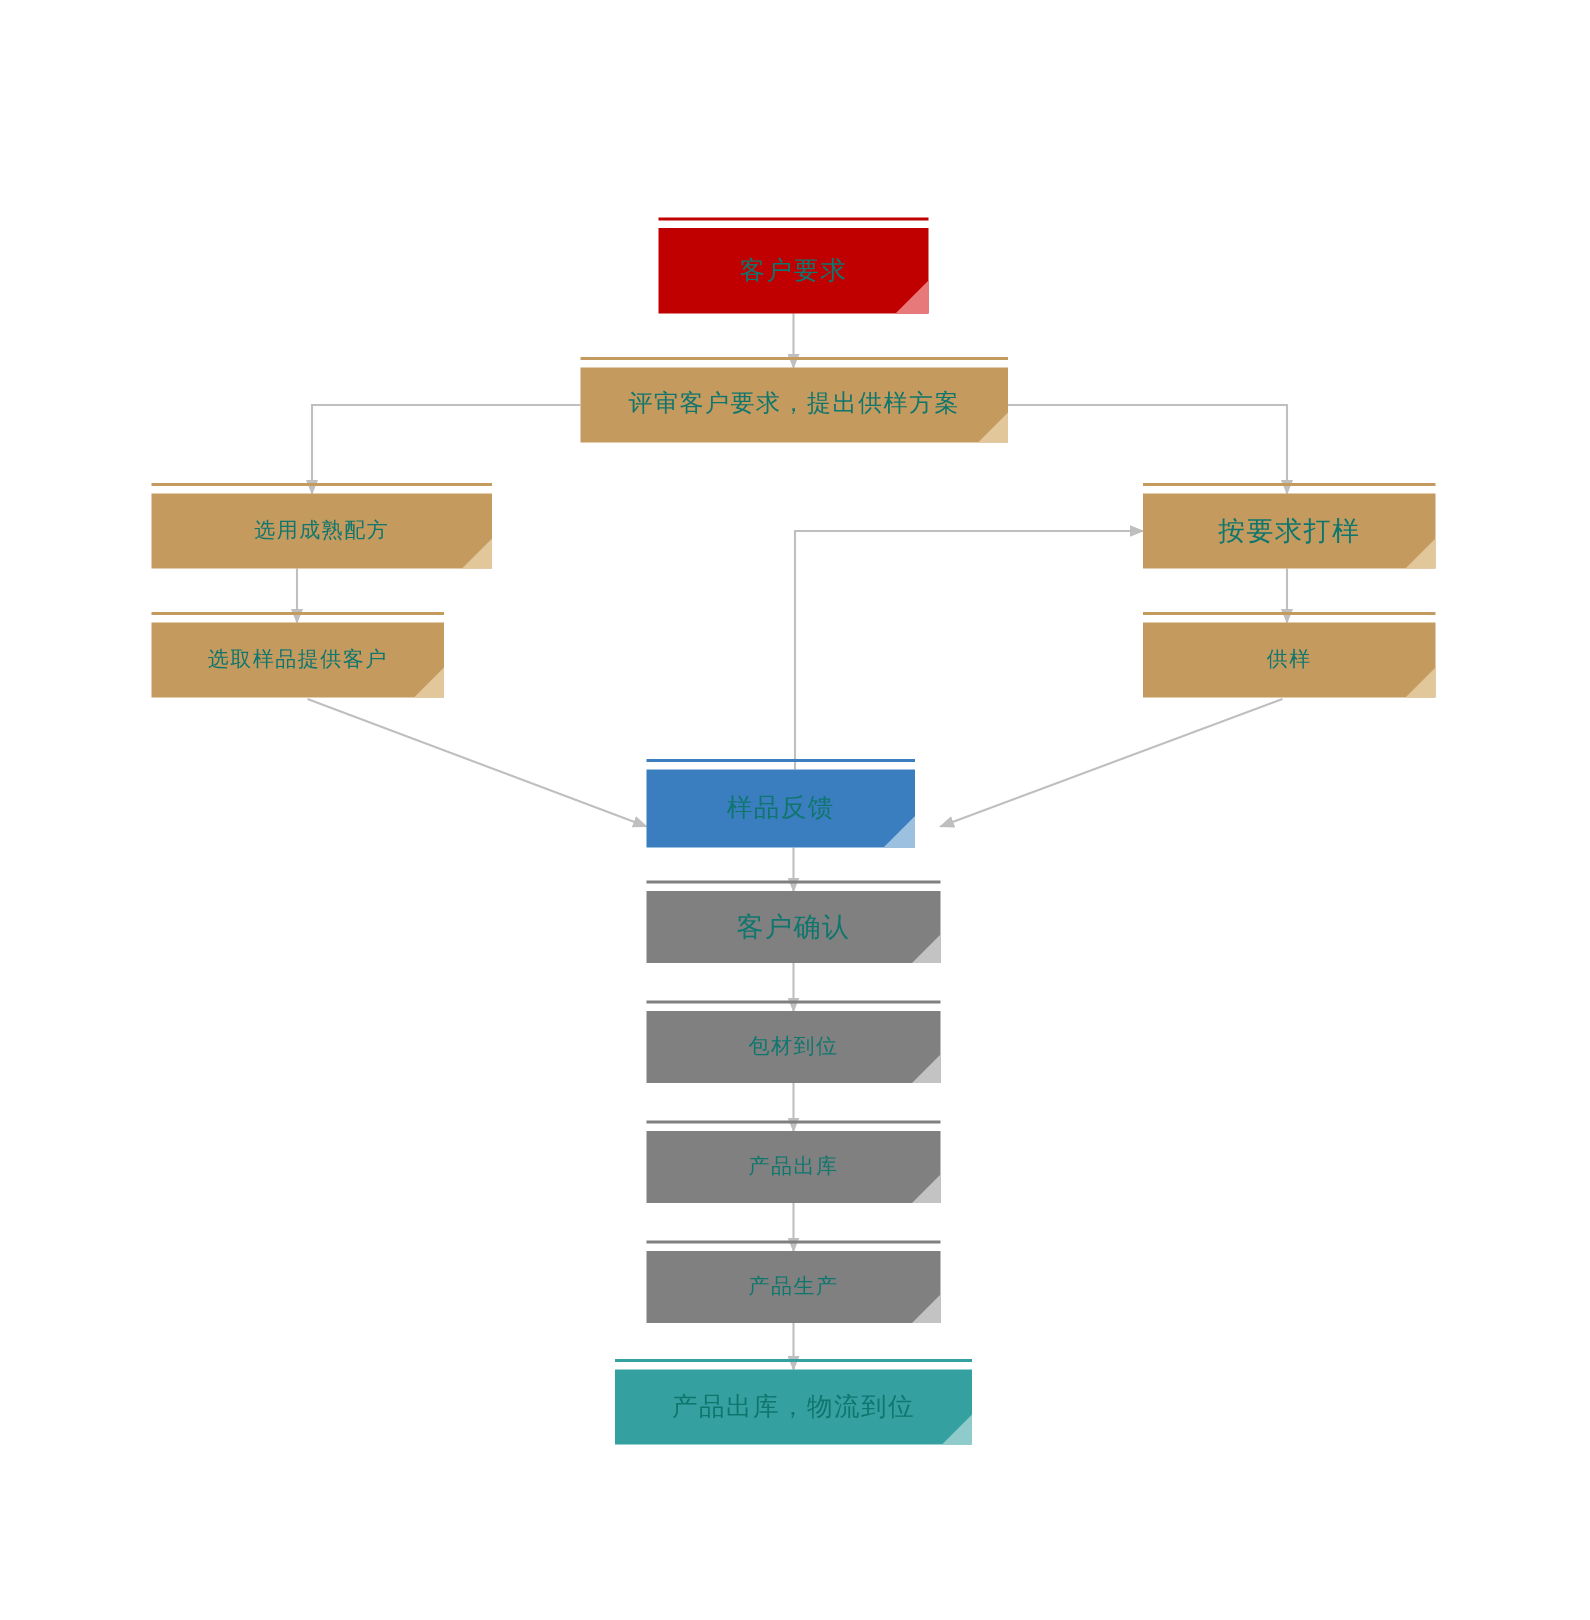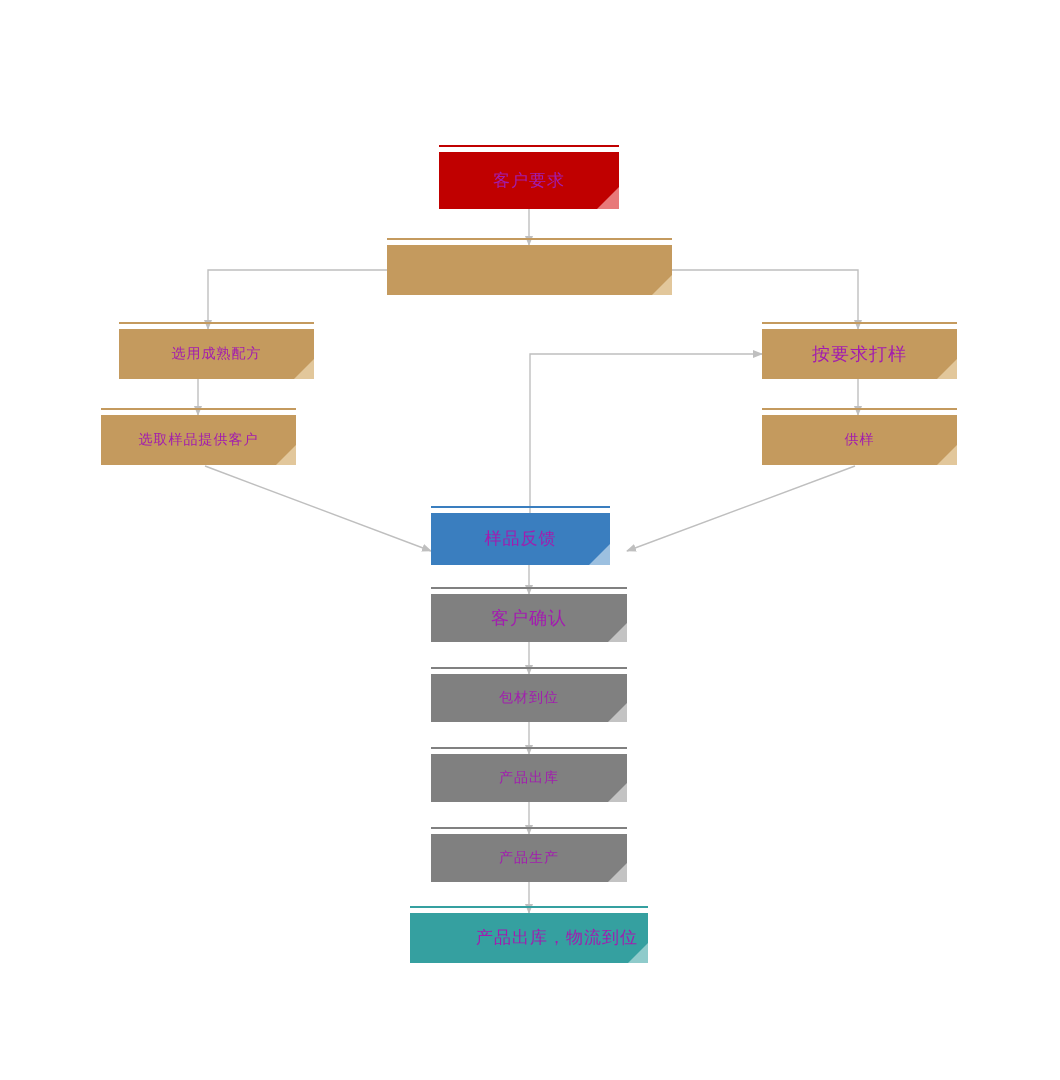--- a/index.html
+++ b/index.html
@@ -26,21 +26,21 @@
     width: 1060px;
     height: 1080px;
     pointer-events: none;
   }
   .node {
     position: absolute;
     box-sizing: border-box;
     display: flex;
     align-items: center;
     justify-content: center;
-    color: #a21caf;
+    color: #0f766e;
     text-align: center;
     letter-spacing: 1px;
     user-select: none;
   }
   
   .node .cap {
     position: absolute;
     left: 0;
     right: 0;
     top: -7px;
@@ -103,22 +103,23 @@
       <div class="node" style="left: 439px; top: 152px; width: 180px; height: 57px; font-size: 17px;">
         <div class="body" style="background: rgb(192, 0, 0);"></div>
         <div class="cap" style="color: rgb(192, 0, 0);"></div>
         <div class="fold" style="border-bottom: 22px solid rgb(232, 121, 122); border-left: 22px solid transparent;"></div>
         <span class="label">客户要求</span>
       </div>
       <div class="node" style="left: 387px; top: 245px; width: 285px; height: 50px; font-size: 16px;">
         <div class="body" style="background: rgb(196, 154, 94);"></div>
         <div class="cap" style="color: rgb(196, 154, 94);"></div>
         <div class="fold" style="border-bottom: 20px solid rgb(226, 199, 155); border-left: 20px solid transparent;"></div>
+        <span class="label">评审客户要求，提出供样方案</span>
       </div>
-      <div class="node" style="left: 119px; top: 329px; width: 195px; height: 50px; font-size: 14px;">
+      <div class="node" style="left: 101px; top: 329px; width: 227px; height: 50px; font-size: 14px;">
         <div class="body" style="background: rgb(196, 154, 94);"></div>
         <div class="cap" style="color: rgb(196, 154, 94);"></div>
         <div class="fold" style="border-bottom: 20px solid rgb(226, 199, 155); border-left: 20px solid transparent;"></div>
         <span class="label">选用成熟配方</span>
       </div>
       <div class="node" style="left: 762px; top: 329px; width: 195px; height: 50px; font-size: 18px;">
         <div class="body" style="background: rgb(196, 154, 94);"></div>
         <div class="cap" style="color: rgb(196, 154, 94);"></div>
         <div class="fold" style="border-bottom: 20px solid rgb(226, 199, 155); border-left: 20px solid transparent;"></div>
         <span class="label">按要求打样</span>
@@ -158,20 +159,20 @@
         <div class="cap" style="color: rgb(128, 128, 128);"></div>
         <div class="fold" style="border-bottom: 19px solid rgb(195, 195, 195); border-left: 19px solid transparent;"></div>
         <span class="label">产品出库</span>
       </div>
       <div class="node" style="left: 431px; top: 834px; width: 196px; height: 48px; font-size: 14px;">
         <div class="body" style="background: rgb(128, 128, 128);"></div>
         <div class="cap" style="color: rgb(128, 128, 128);"></div>
         <div class="fold" style="border-bottom: 19px solid rgb(195, 195, 195); border-left: 19px solid transparent;"></div>
         <span class="label">产品生产</span>
       </div>
-      <div class="node" style="left: 410px; top: 913px; width: 238px; height: 50px; font-size: 17px; justify-content: flex-end;">
+      <div class="node" style="left: 410px; top: 913px; width: 238px; height: 50px; font-size: 17px;">
         <div class="body" style="background: rgb(53, 160, 160);"></div>
         <div class="cap" style="color: rgb(53, 160, 160);"></div>
         <div class="fold" style="border-bottom: 20px solid rgb(143, 203, 203); border-left: 20px solid transparent;"></div>
         <span class="label">产品出库，物流到位</span>
       </div>
     </div>
 </div>
 
 </body></html>

